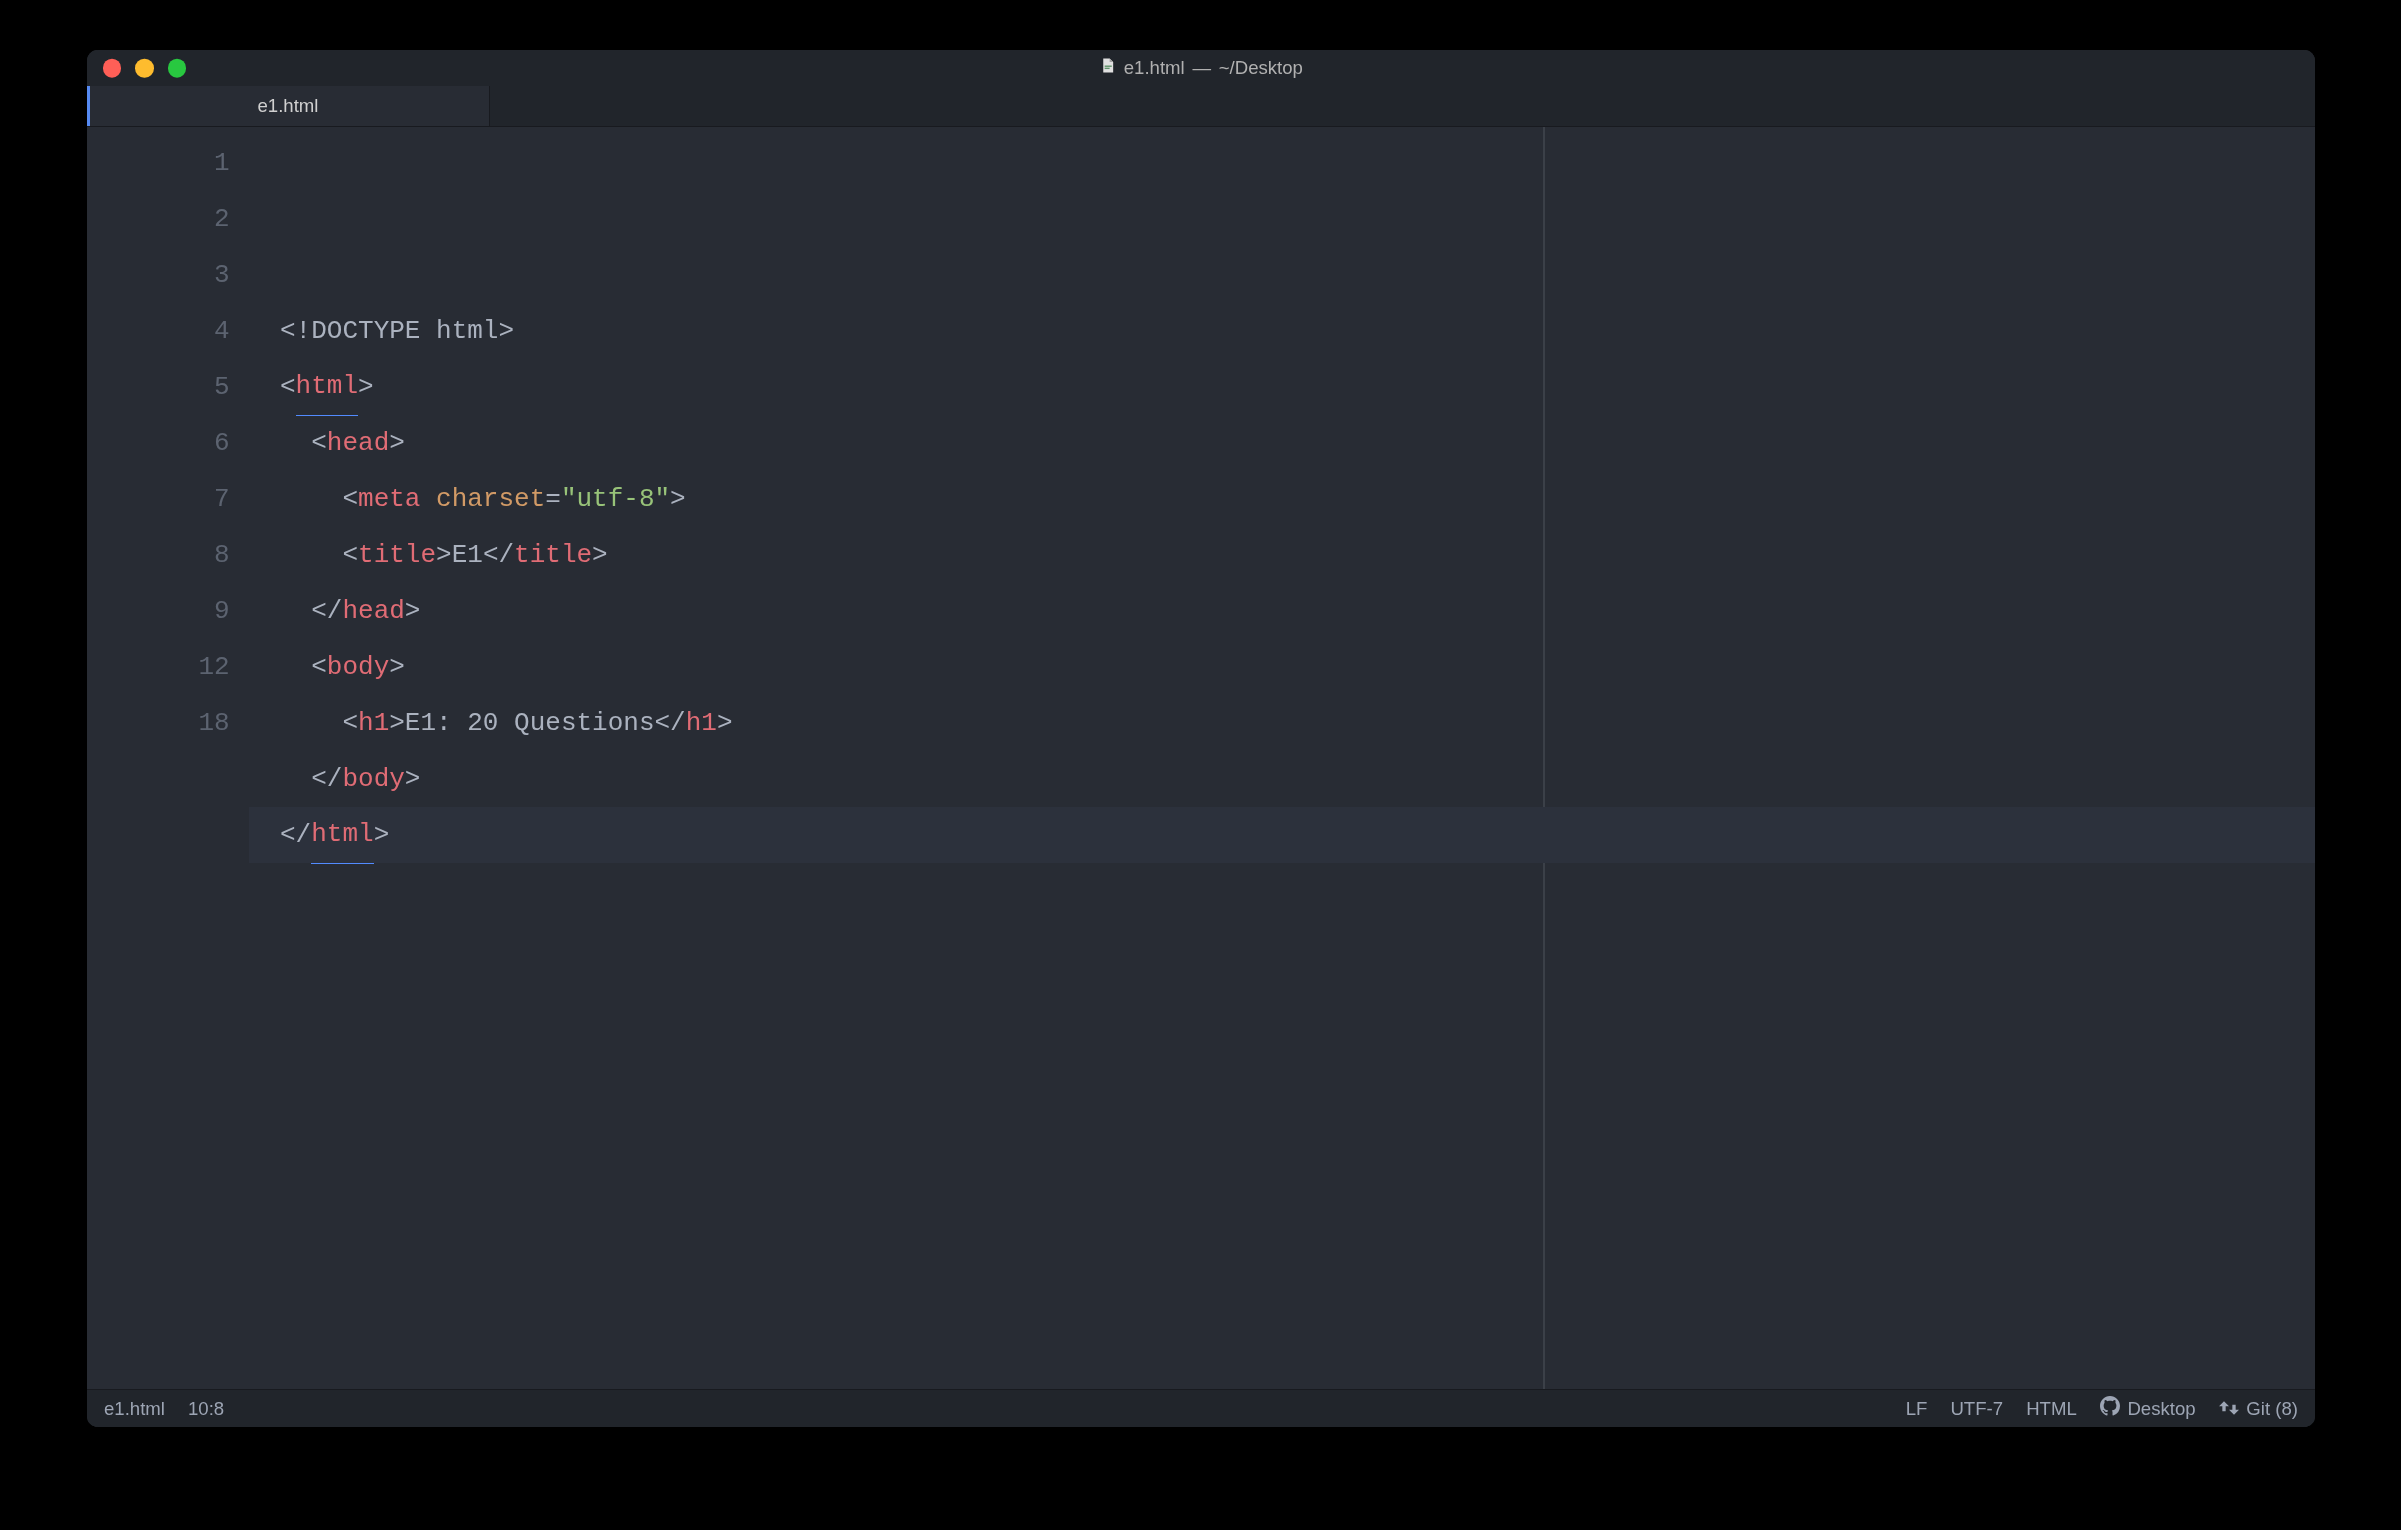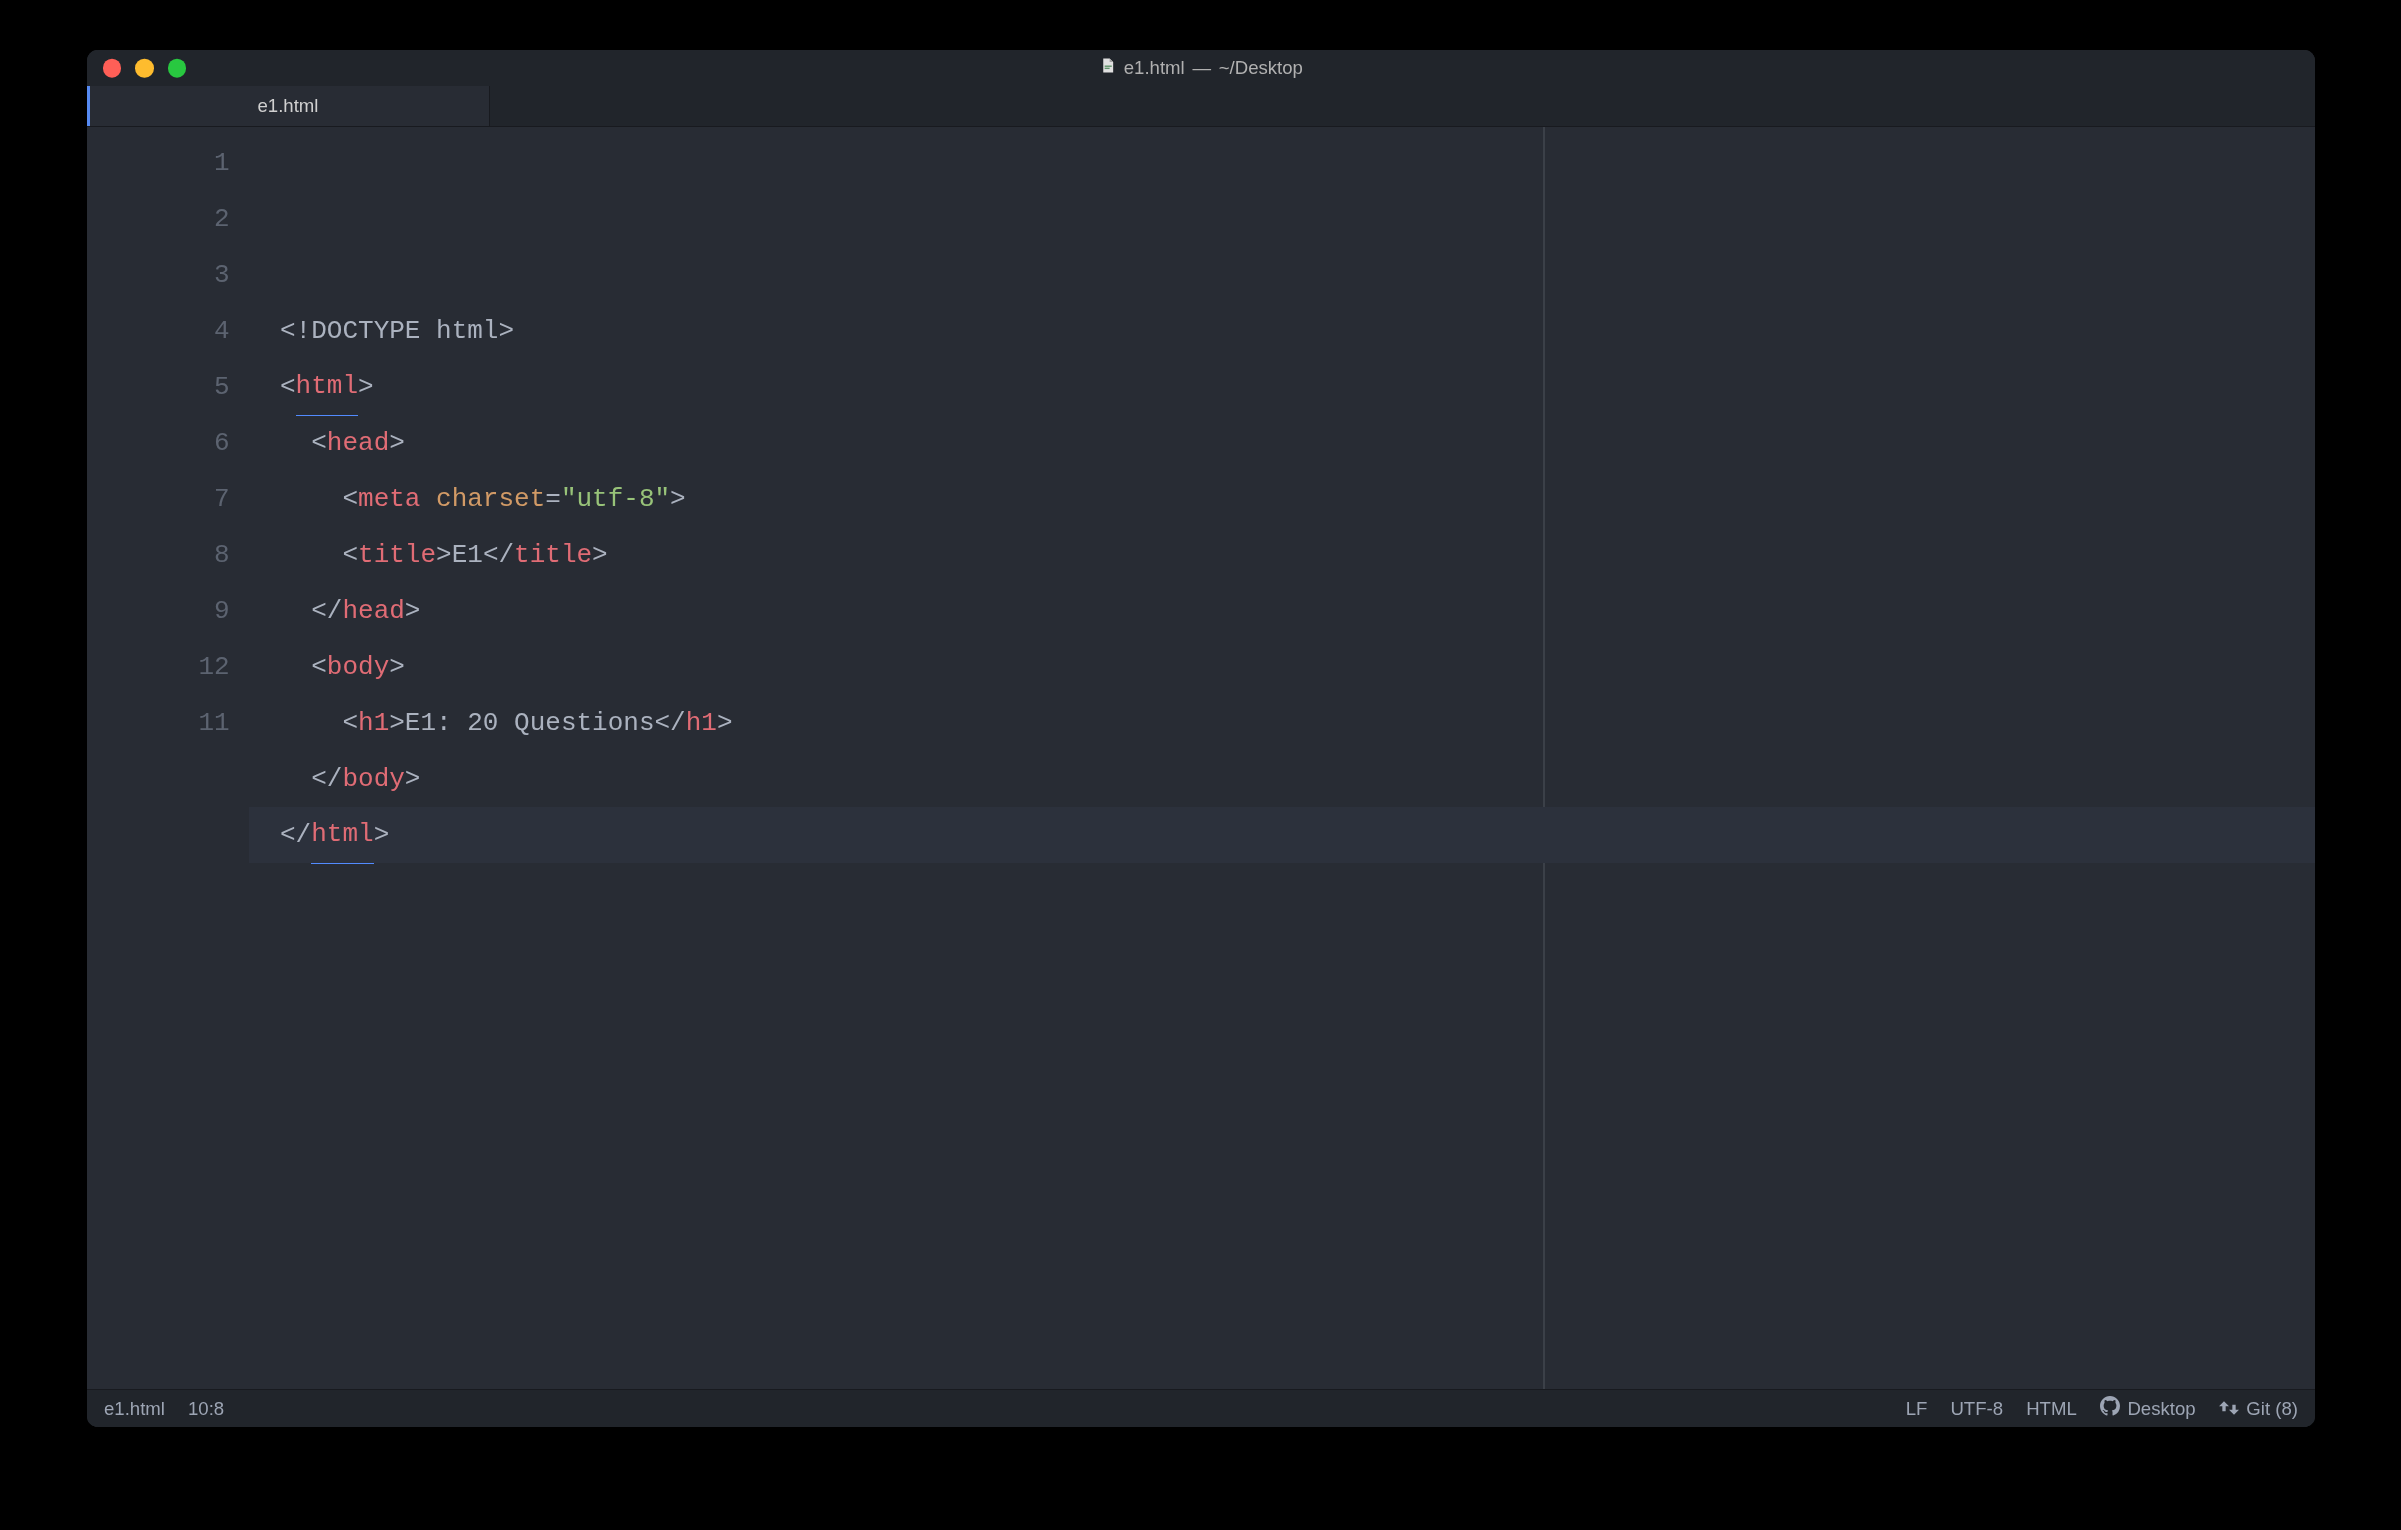--- a/index.html
+++ b/index.html
@@ -185,42 +185,42 @@
           <div>1</div>
           <div>2</div>
           <div>3</div>
           <div>4</div>
           <div>5</div>
           <div>6</div>
           <div>7</div>
           <div>8</div>
           <div>9</div>
           <div class="current-line-num">12</div>
-          <div>11</div>
+          <div>18</div>
         </div>
       <div class="code" id="code">
         <div class="ruler" id="ruler" style="left: 1294px;"></div>
       <div class="line"><span class="tok-punct">&lt;!</span><span class="tok-text">DOCTYPE html</span><span class="tok-punct">&gt;</span></div><div class="line"><span class="tok-punct">&lt;</span><span class="tok-tag underline">html</span><span class="tok-punct">&gt;</span></div><div class="line"><span>  </span><span class="tok-punct">&lt;</span><span class="tok-tag">head</span><span class="tok-punct">&gt;</span></div><div class="line"><span>    </span><span class="tok-punct">&lt;</span><span class="tok-tag">meta</span><span class="tok-text"> </span><span class="tok-attr">charset</span><span class="tok-punct">=</span><span class="tok-str">"utf-8"</span><span class="tok-punct">&gt;</span></div><div class="line"><span>    </span><span class="tok-punct">&lt;</span><span class="tok-tag">title</span><span class="tok-punct">&gt;</span><span class="tok-text">E1</span><span class="tok-punct">&lt;/</span><span class="tok-tag">title</span><span class="tok-punct">&gt;</span></div><div class="line"><span>  </span><span class="tok-punct">&lt;/</span><span class="tok-tag">head</span><span class="tok-punct">&gt;</span></div><div class="line"><span>  </span><span class="tok-punct">&lt;</span><span class="tok-tag">body</span><span class="tok-punct">&gt;</span></div><div class="line"><span>    </span><span class="tok-punct">&lt;</span><span class="tok-tag">h1</span><span class="tok-punct">&gt;</span><span class="tok-text">E1: 20 Questions</span><span class="tok-punct">&lt;/</span><span class="tok-tag">h1</span><span class="tok-punct">&gt;</span></div><div class="line"><span>  </span><span class="tok-punct">&lt;/</span><span class="tok-tag">body</span><span class="tok-punct">&gt;</span></div><div class="line current"><span class="tok-punct">&lt;/</span><span class="tok-tag underline">html</span><span class="tok-punct">&gt;</span></div><div class="line"></div></div>
     </div>
 
     <div class="statusbar">
       <div class="status-left">
         <div class="status-item">
           <span>e1.html</span>
         </div>
         <div class="status-item">
           <span>10:8</span>
         </div>
       </div>
       <div class="status-right">
         <div class="status-item">
           <span>LF</span>
         </div>
         <div class="status-item">
-          <span>UTF-8</span>
+          <span>UTF-7</span>
         </div>
         <div class="status-item">
           <span>HTML</span>
         </div>
         <div class="status-item">
           <span>
             <svg viewBox="0 0 16 16">
                 <path fill="currentColor" d="M8 0C3.58 0 0 3.58 0 8c0 3.54 2.29 6.53 5.47 7.59.4.07.55-.17.55-.38 0-.19-.01-.82-.01-1.49-2.01.37-2.53-.49-2.69-.94-.09-.23-.48-.94-.82-1.13-.28-.15-.68-.52-.01-.53.63-.01 1.08.58 1.23.82.72 1.21 1.87.87 2.33.66.07-.52.28-.87.51-1.07-1.78-.2-3.64-.89-3.64-3.95 0-.87.31-1.59.82-2.15-.08-.2-.36-1.02.08-2.12 0 0 .67-.21 2.2.82.64-.18 1.32-.27 2-.27s1.36.09 2 .27c1.53-1.04 2.2-.82 2.2-.82.44 1.1.16 1.92.08 2.12.51.56.82 1.27.82 2.15 0 3.07-1.87 3.75-3.65 3.95.29.25.54.73.54 1.48 0 1.07-.01 1.93-.01 2.2 0 .21.15.46.55.38A8.013 8.013 0 0 0 16 8c0-4.42-3.58-8-8-8z"></path>
               </svg>
           </span>

